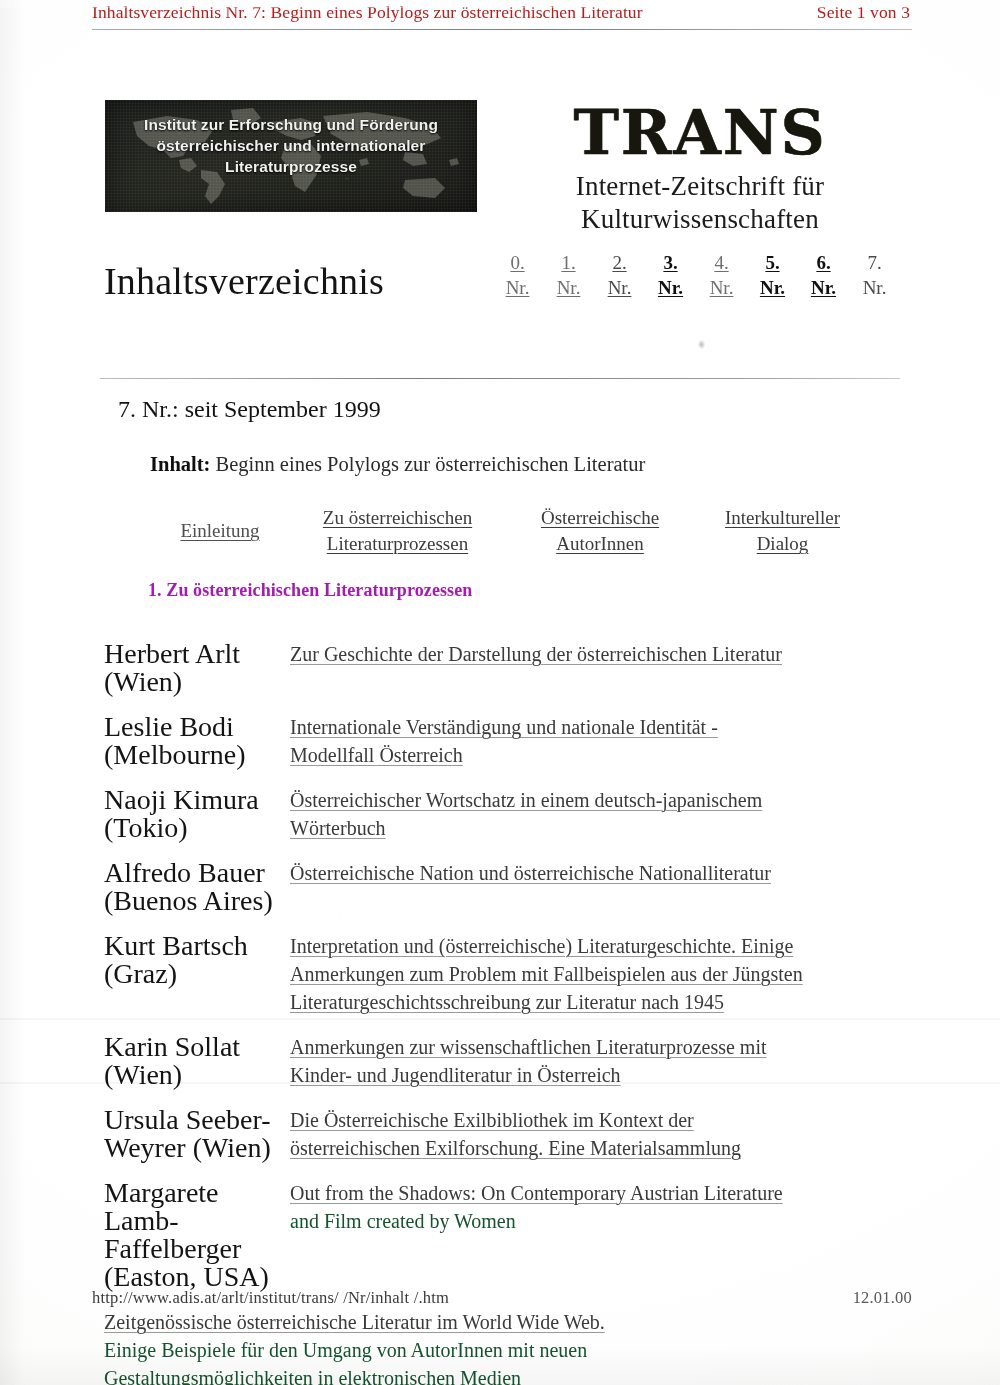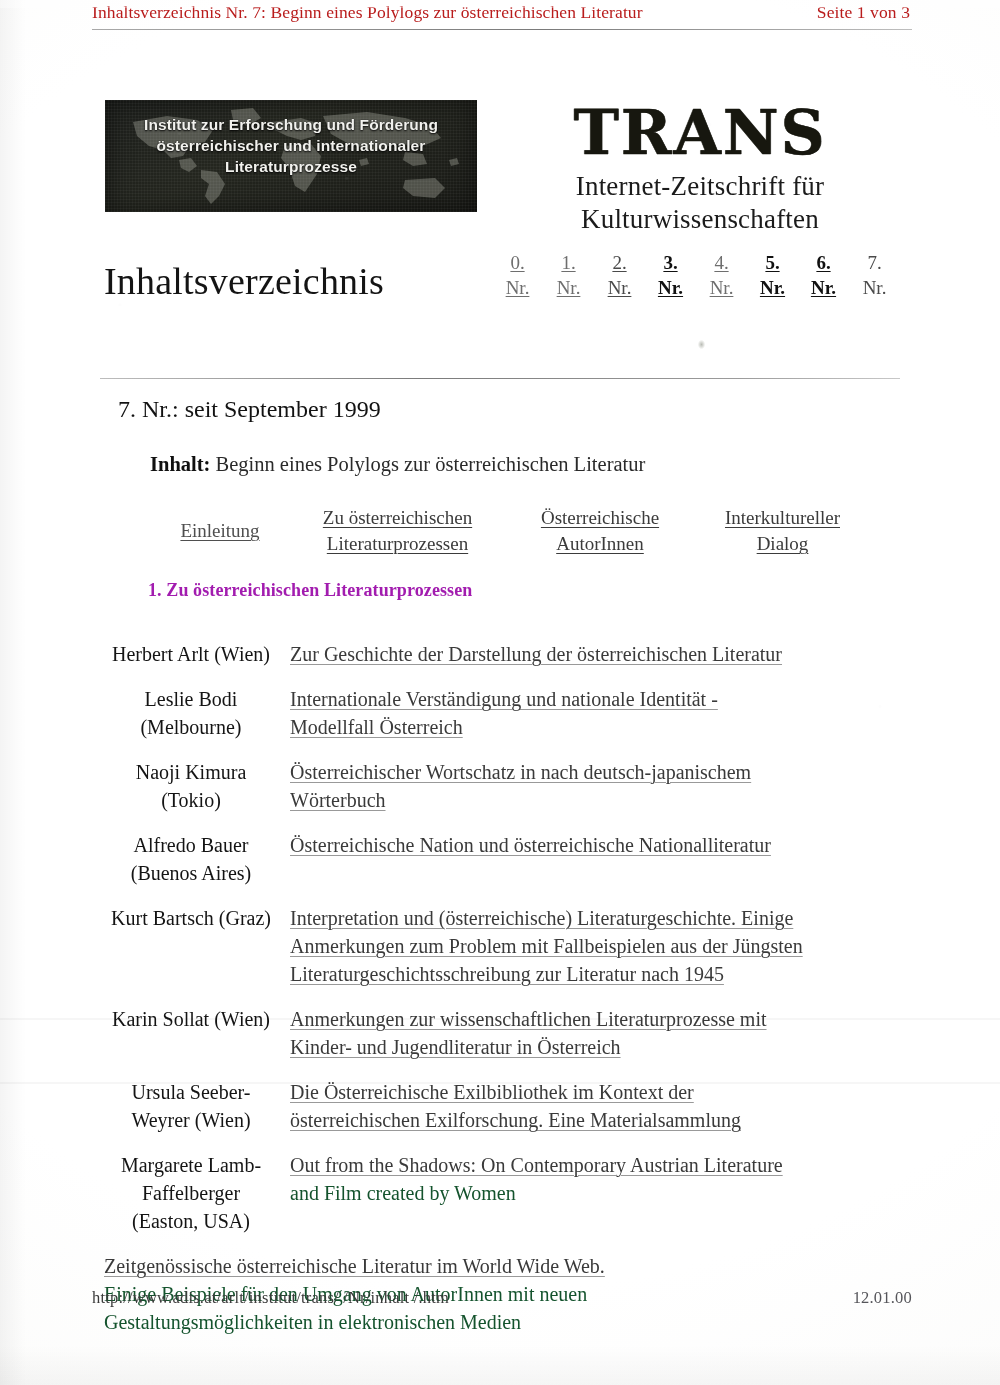--- a/index.html
+++ b/index.html
@@ -258,23 +258,23 @@
     width: 790px;
   }
   .entry {
     display: flex;
     align-items: flex-start;
     margin-bottom: 17px;
   }
   .entry .author {
     width: 186px;
     flex: 0 0 186px;
-    text-align: center;
+    text-align: left;
     padding-right: 12px;
-    font-size: 20px;
+    font-size: 28px;
     line-height: 28px;
     color: #141414;
     box-sizing: border-box;
   }
   .entry .title {
     flex: 1;
     font-size: 20px;
     line-height: 28px;
     color: #3a3a3a;
   }
@@ -440,21 +440,21 @@
       <span class="ln">Modellfall Österreich</span>
     </div>
   </div>
 
   <div class="entry">
     <div class="author">
       <div>Naoji Kimura</div>
       <div>(Tokio)</div>
     </div>
     <div class="title">
-      <span class="ln">Österreichischer Wortschatz in nach deutsch-japanischem</span>
+      <span class="ln">Österreichischer Wortschatz in einem deutsch-japanischem</span>
       <span class="ln">Wörterbuch</span>
     </div>
   </div>
 
   <div class="entry">
     <div class="author">
       <div>Alfredo Bauer</div>
       <div>(Buenos Aires)</div>
     </div>
     <div class="title">

